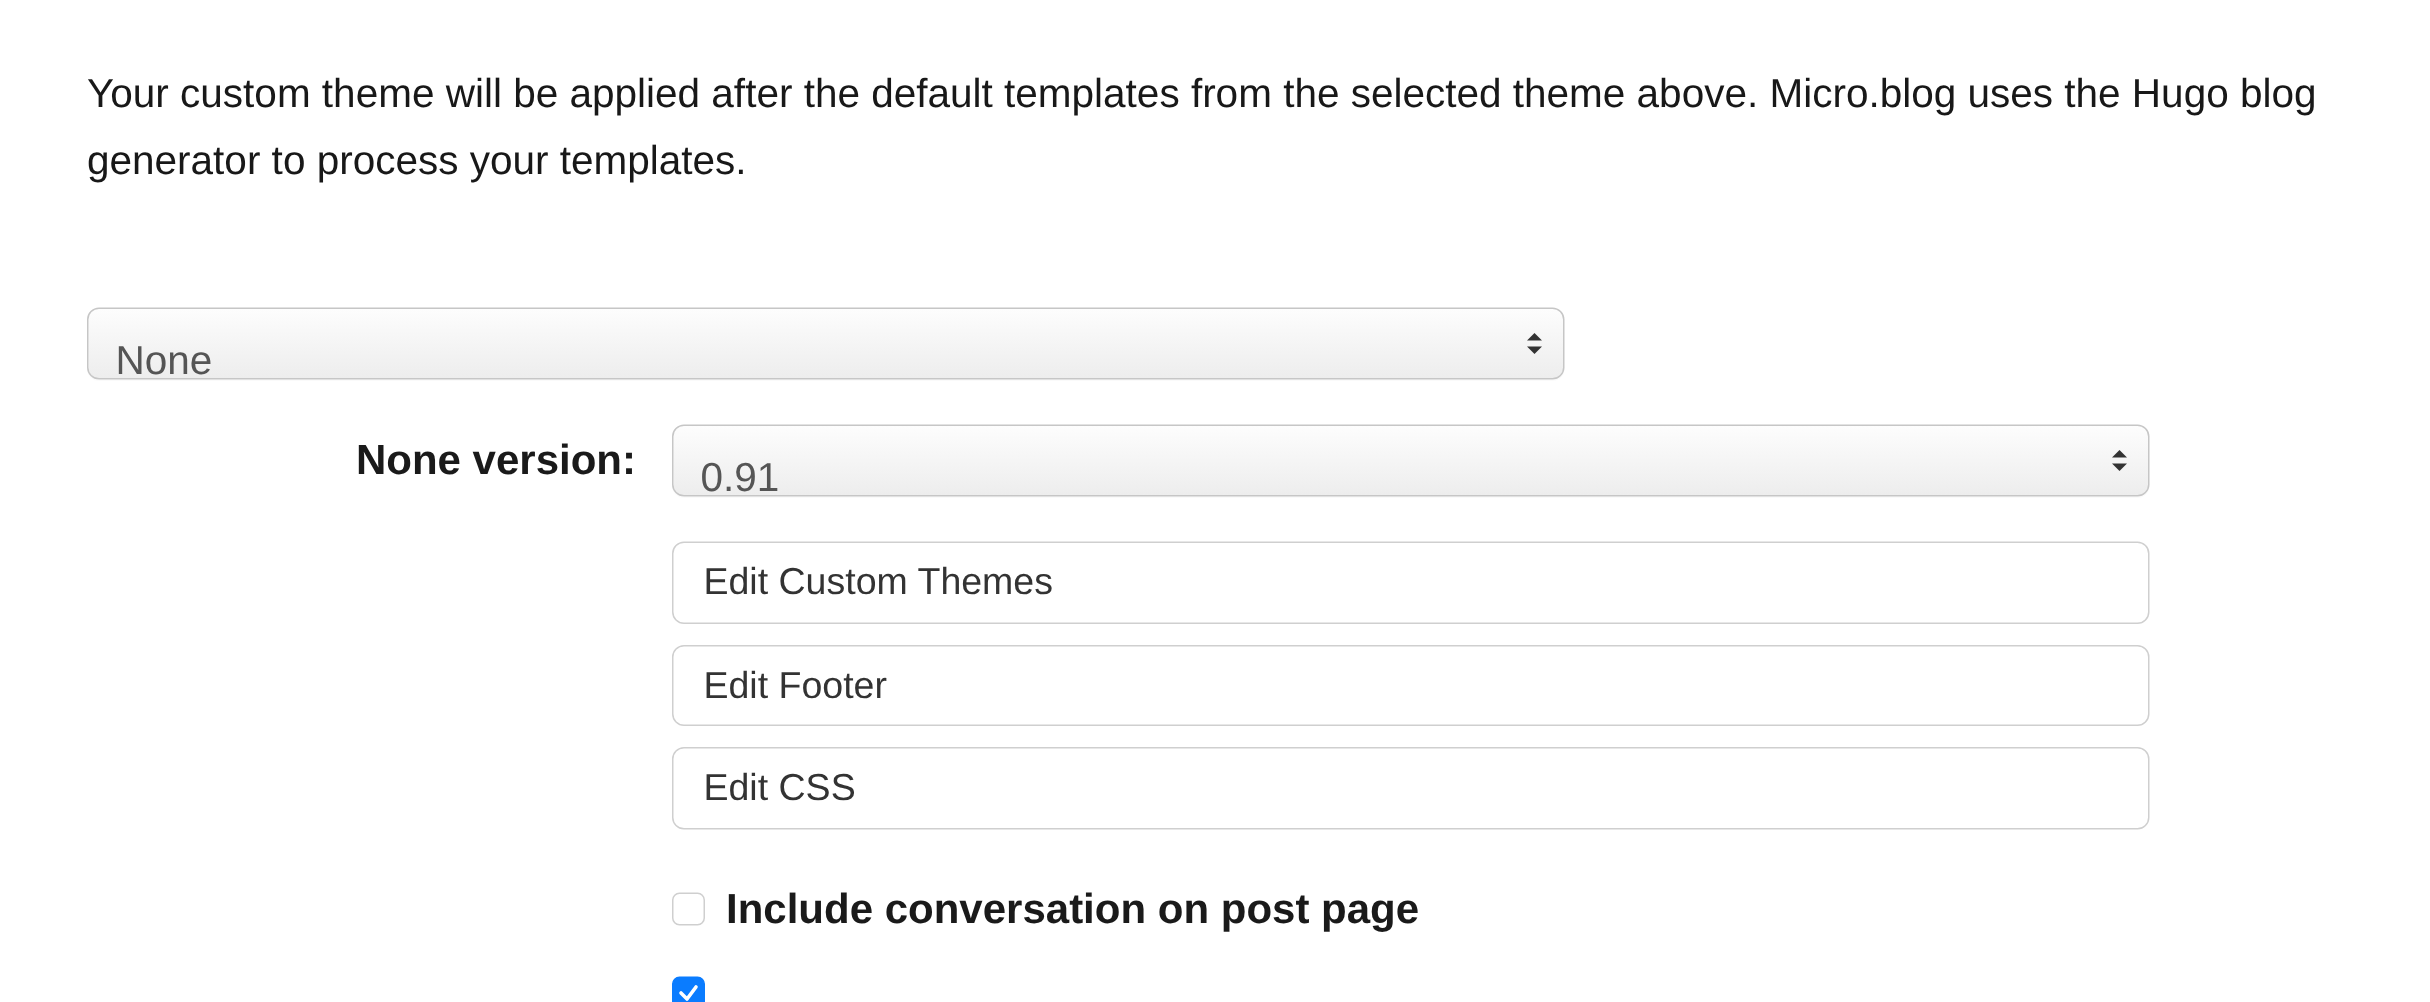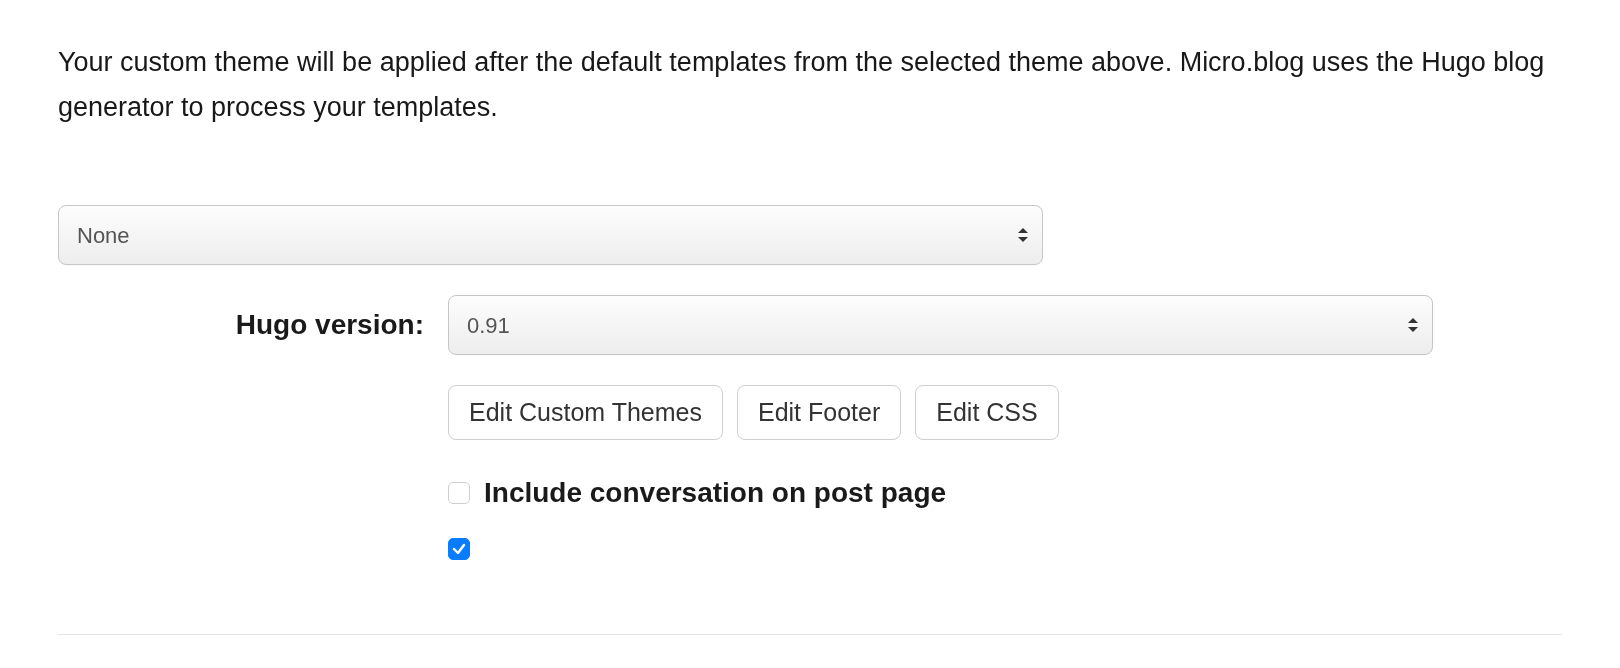--- a/index.html
+++ b/index.html
@@ -38,43 +38,44 @@
       width: 100%;
     }
     .select-control {
       width: 100%;
       appearance: none;
       -webkit-appearance: none;
       background: linear-gradient(#fdfdfd, #ededed);
       border: 1px solid #c6c6c6;
       border-radius: 8px;
       padding: 12px 46px 12px 18px;
-      font-size: 22px;
+      font-size: 27px;
       color: #555;
       box-shadow: 0 1px 0 rgba(0,0,0,0.02);
       cursor: default;
-      height: 60px;
+      height: 48px;
     }
     .select-arrows {
       position: absolute;
       right: 14px;
       top: 50%;
       transform: translateY(-50%);
       pointer-events: none;
       display: flex;
       flex-direction: column;
       align-items: center;
       gap: 2px;
     }
     .select-arrows svg { display: block; }
 
     .btn-row {
       display: flex;
       gap: 14px;
       flex-wrap: wrap;
+      flex-direction: column;
     }
     .btn {
       background: #fff;
       border: 1px solid #cfcfcf;
       border-radius: 8px;
       padding: 10px 20px;
       font-size: 25px;
       color: #333;
       cursor: default;
       line-height: 1.3;
@@ -131,21 +132,21 @@
           </svg>
         <svg width="12" height="7" viewBox="0 0 12 7">
             <path d="M1 1 L6 6 L11 1" fill="#333"></path>
           </svg>
       </span>
     </div>
   </div>
 </div>
 
 <div class="form-row">
-  <div class="form-label">Hugo version:</div>
+  <div class="form-label">None version:</div>
   <div class="form-control-col">
     <div class="select-wrap">
       <div class="select-control">0.91</div>
       <span class="select-arrows">
         <svg width="12" height="7" viewBox="0 0 12 7">
             <path d="M1 6 L6 1 L11 6" fill="#333"></path>
           </svg>
         <svg width="12" height="7" viewBox="0 0 12 7">
             <path d="M1 1 L6 6 L11 1" fill="#333"></path>
           </svg>

